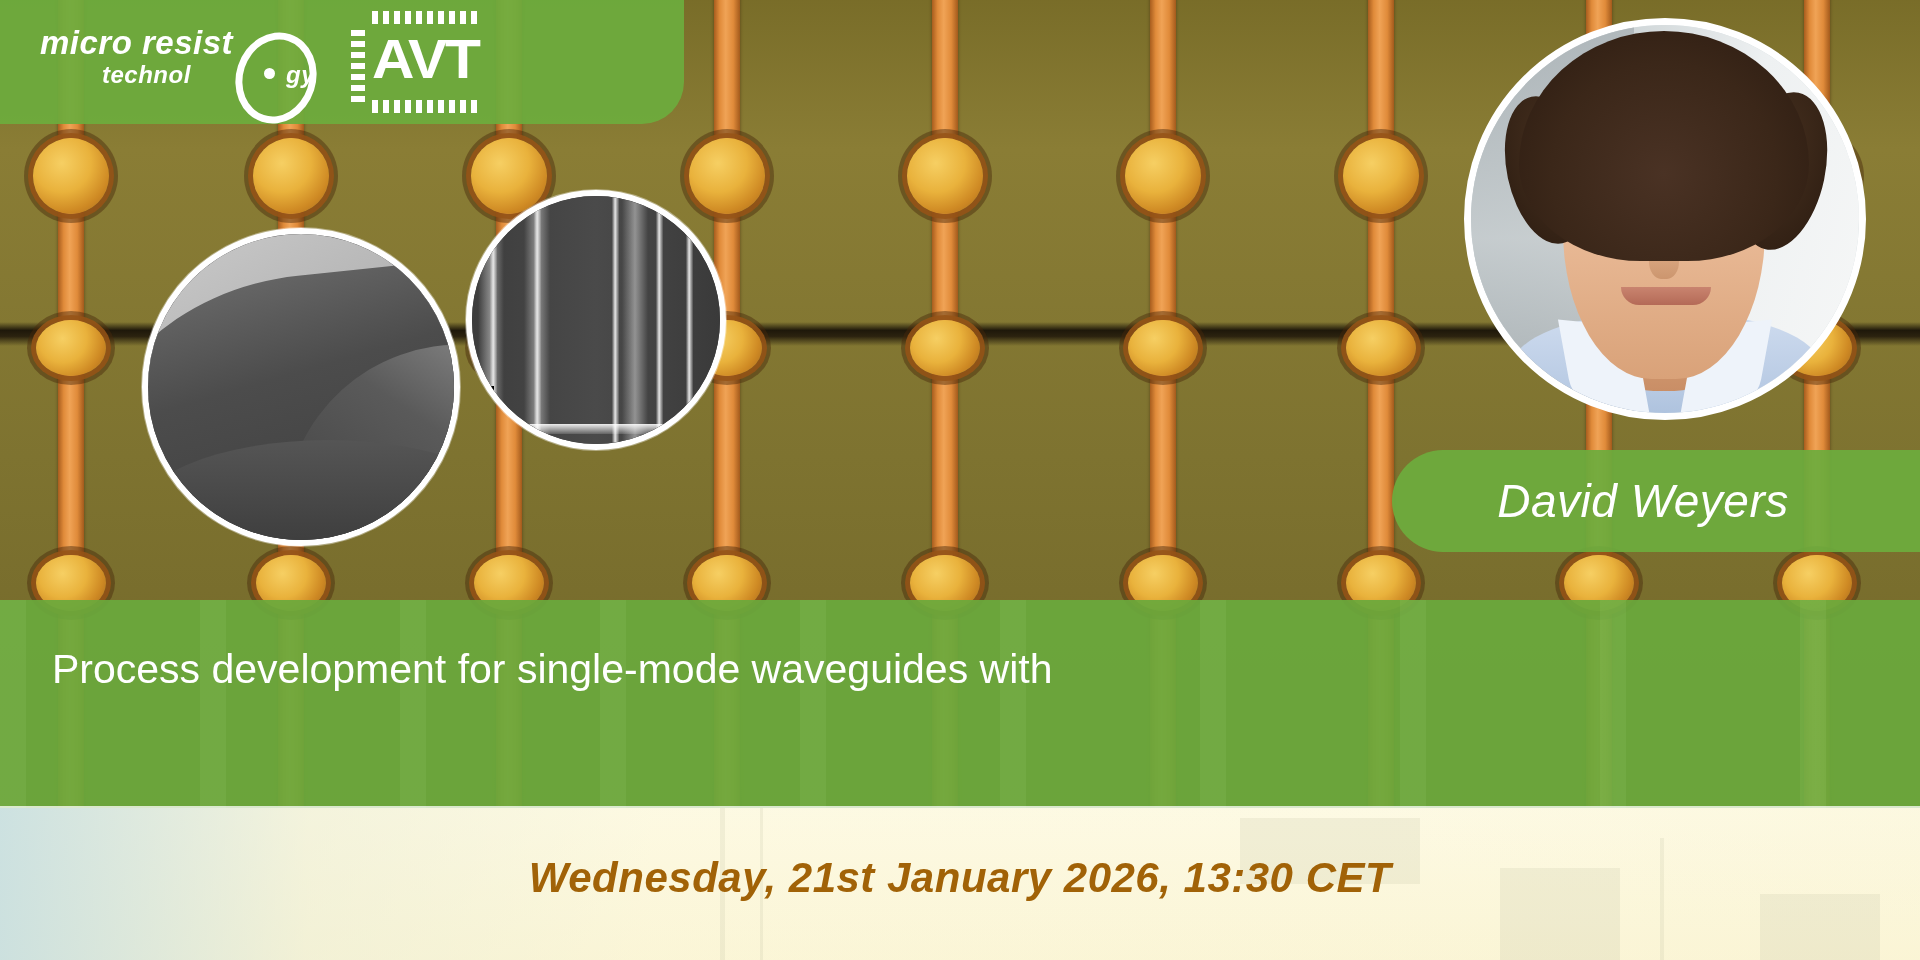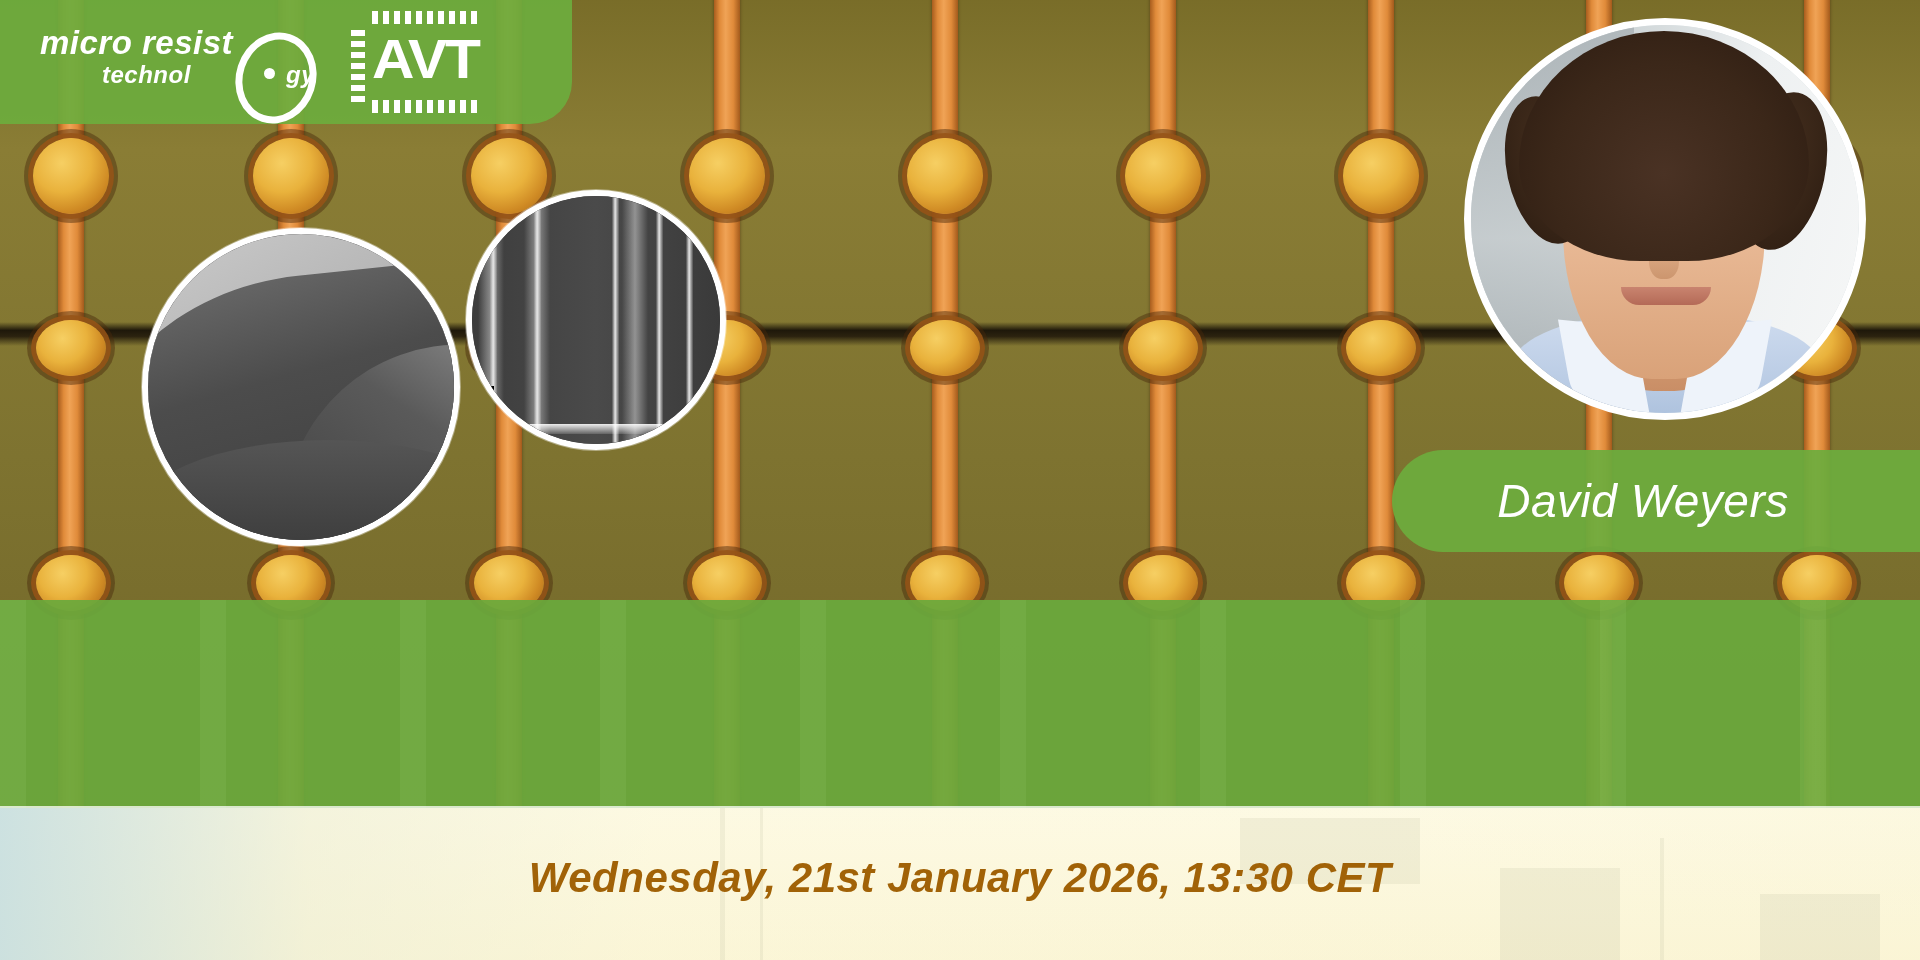--- a/index.html
+++ b/index.html
@@ -62,21 +62,21 @@
   }
   .pad.small {
     width: 70px; height: 56px;
     border-radius: 50%;
   }
 
   
   .logo-block {
     position: absolute;
     left: 0; top: 0;
-    width: 572px;
+    width: 684px;
     height: 124px;
     background: rgba(109,172,61,.93);
     border-bottom-right-radius: 42px;
     display: flex;
     align-items: center;
     overflow: hidden;
   }
   .mrt-logo {
     position: relative;
     margin-left: 40px;
@@ -566,20 +566,21 @@
     <div class="pt-hair2"></div>
     <div class="pt-hair3"></div>
     <div class="pt-hair"></div>
   </div>
 
   <div class="name-pill">
     <span>David Weyers</span>
   </div>
 
   <div class="title-bar">
+    <div class="subtitle">Process development for single-mode  waveguides with</div>
   </div>
 
   <div class="hairline"></div>
 
   <div class="bottom-strip">
     <div class="lab"></div>
     <div class="lab-shape" style="left:720px; top:0;    width:5px;  height:152px"></div>
     <div class="lab-shape" style="left:760px; top:0;    width:3px;  height:152px"></div>
     <div class="lab-shape" style="left:1240px; top:10px; width:180px; height:66px"></div>
     <div class="lab-shape" style="left:1500px; top:60px; width:120px; height:92px"></div>

